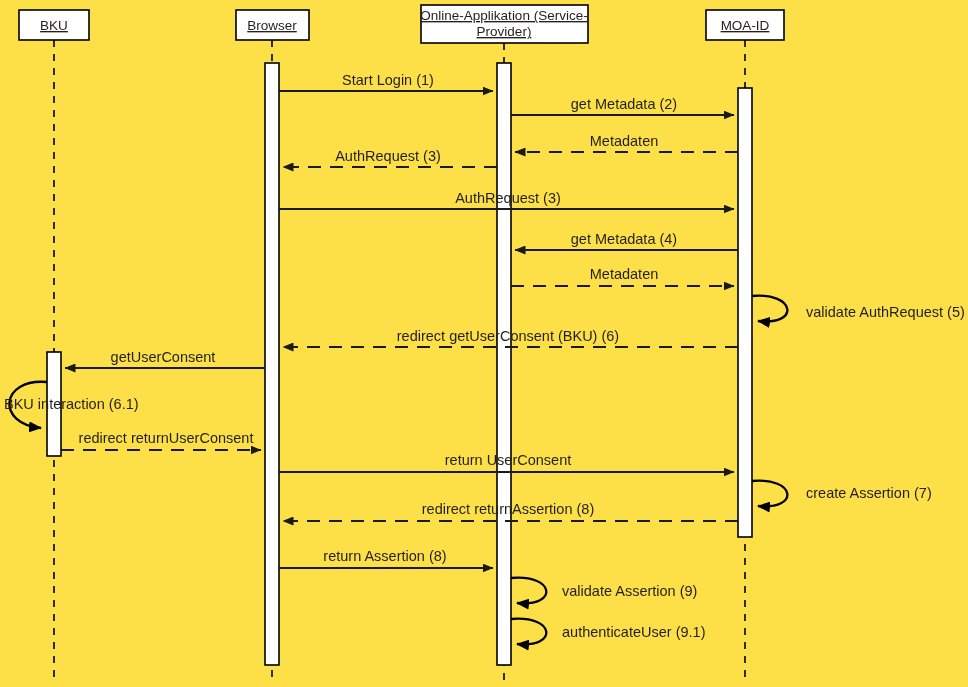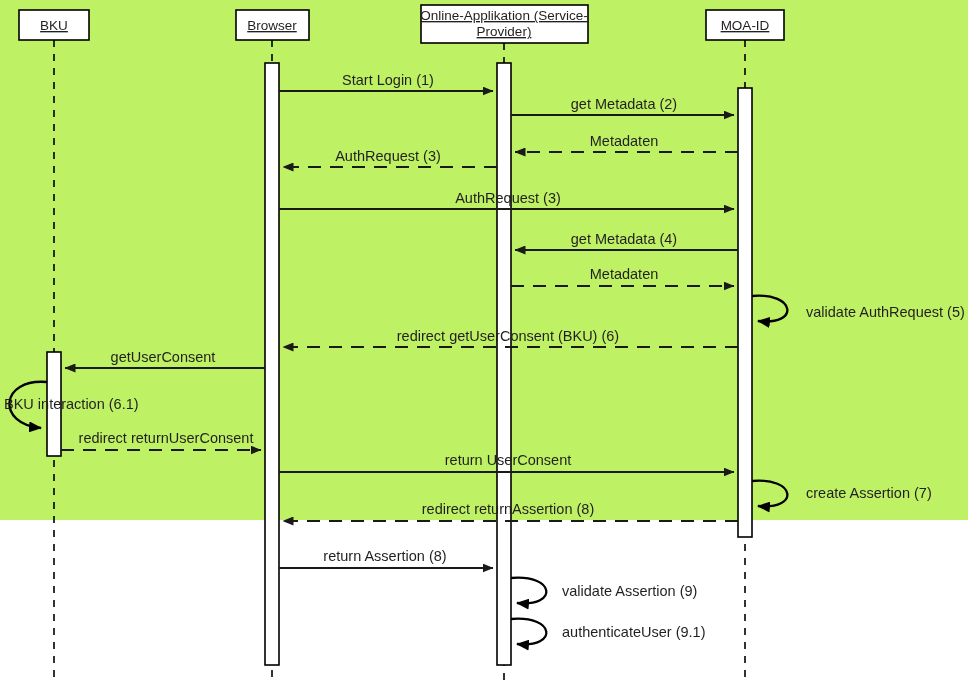--- a/index.html
+++ b/index.html
@@ -9,22 +9,22 @@
   }
   body {
     font-family: "Liberation Sans", sans-serif;
     width: 968px;
     height: 687px;
     overflow: hidden;
   }
   #diagram-root {
     position: relative;
     width: 968px;
-    height: 520px;
-    background: #bef264;
+    height: 687px;
+    background: #fde047;
   }
   svg.diagram {
     display: block;
     width: 968px;
     height: 687px;
   }
   .lifeline-box {
     fill: #ffffff;
     stroke: #000000;
     stroke-width: 1.6;

